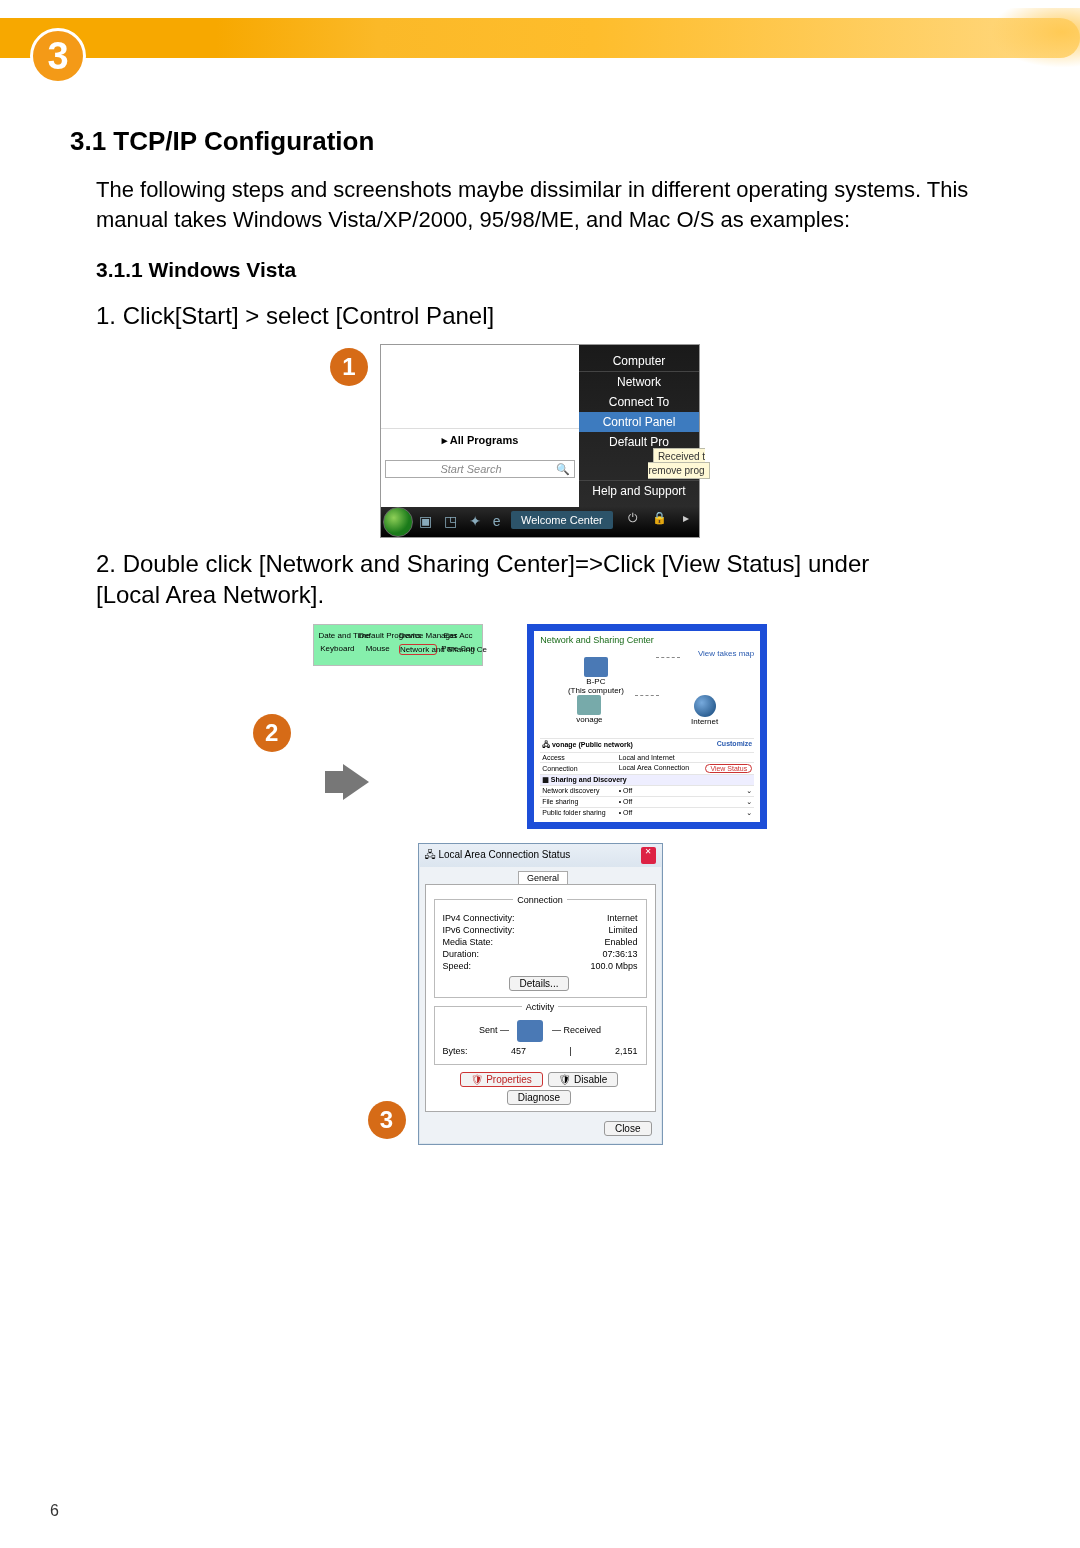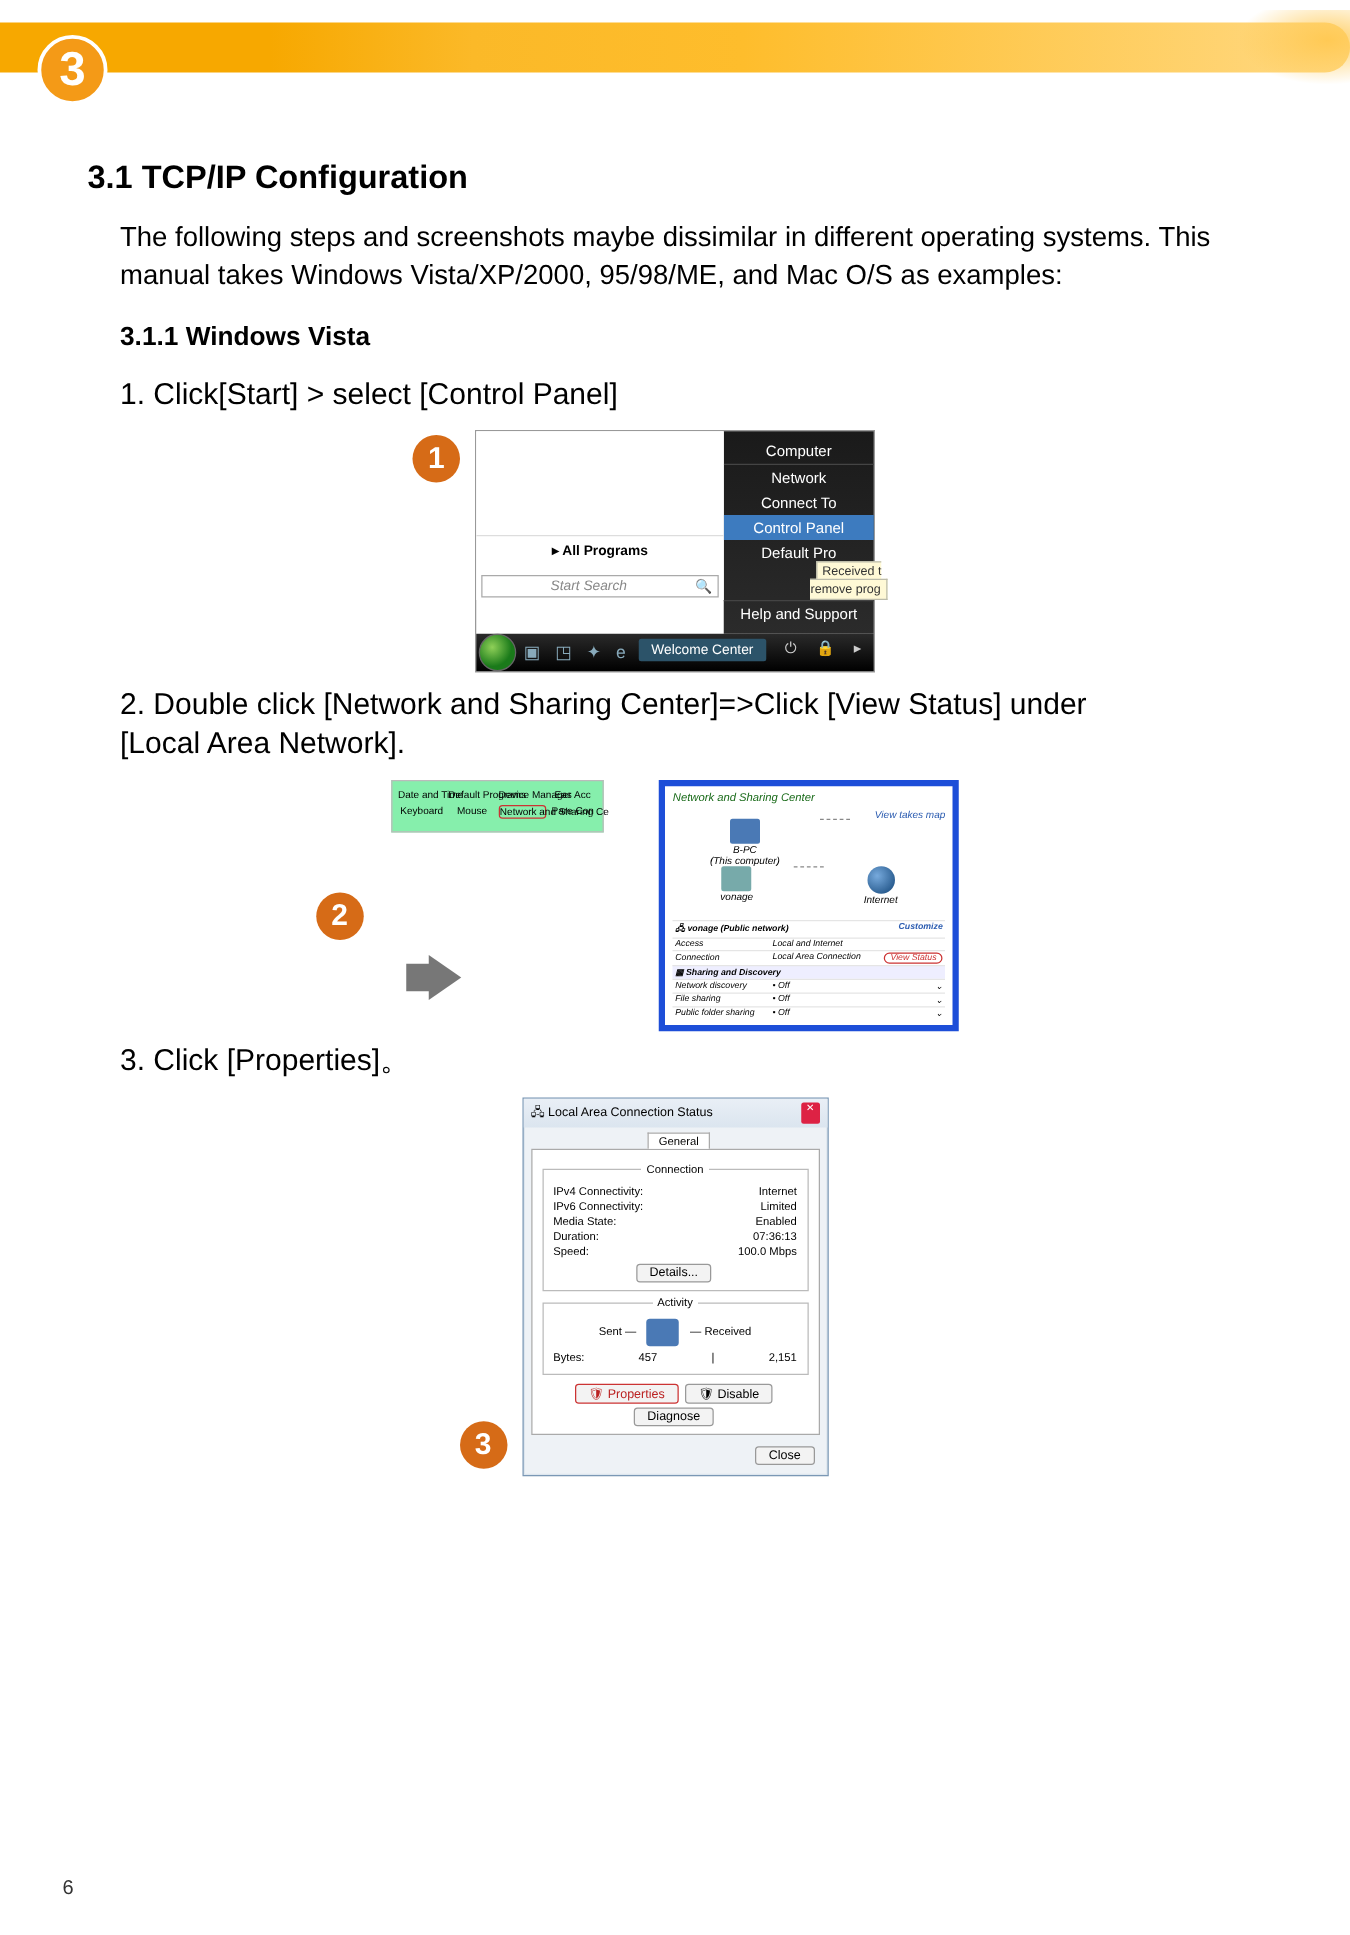--- a/index.html
+++ b/index.html
@@ -193,22 +193,22 @@
   .ctrlpanel .ic{
     display:inline-block;width:38px;margin:0 0 4px 0;vertical-align:top;
   }
   .ctrlpanel .ic .g{
     width:24px;height:20px;margin:0 auto 1px;
     background:#8ab4d8;border-radius:3px;
   }
   .ctrlpanel .ic.sel{border:1px solid #c33;border-radius:3px;}
   .netshare{
     display:inline-block;width:240px;margin-left:40px;
-    border:5px solid #1d4ed8;background:#fff;font-size:8px;
-    vertical-align:top;padding:4px 6px;font-style:italic;
+    border:7px solid #1d4ed8;background:#fff;font-size:8px;
+    vertical-align:top;padding:4px 6px;
   }
   .netshare .title{color:#1a6b1a;font-size:9px;margin-bottom:4px;}
   .netshare .map{padding:8px 0;text-align:center;}
   .netshare .map span{display:inline-block;margin:0 10px;vertical-align:top;}
   .netshare .map .pc{width:24px;height:20px;background:#4a79b5;border-radius:2px;display:block;margin:0 auto;}
   .netshare .map .globe{width:22px;height:22px;background:radial-gradient(circle at 35% 35%,#7ad,#147);border-radius:50%;display:block;margin:0 auto;}
   .netshare .line{border-top:1px dashed #888;width:24px;display:inline-block;vertical-align:middle;margin:0 -8px;}
   .netshare table{width:100%;font-size:7px;border-collapse:collapse;margin-top:4px;}
   .netshare td{padding:1px 2px;border-top:1px solid #e5e5e5;}
   .netshare .vs{float:right;color:#c33;border:1px solid #c33;padding:0 4px;border-radius:6px;}
@@ -345,21 +345,20 @@
           <tr>
                 <td>Public folder sharing</td>
                 <td><span>• Off</span><span style="float:right">⌄</span></td>
               </tr>
         </tbody>
           </table>
       </div>
     </div>
   </div>
 
-  <p class="step">3. Click [Properties]。</p>
   <div class="center-fig">
     <div class="fig3">
       <span class="num-circle circle">3</span>
       <div class="lan-dlg">
         <div class="titlebar">
           <span>🖧 <span>Local Area Connection Status</span></span>
           <span class="cls">✕</span>
         </div>
         <span class="tab">General</span>
         <div class="pane">

